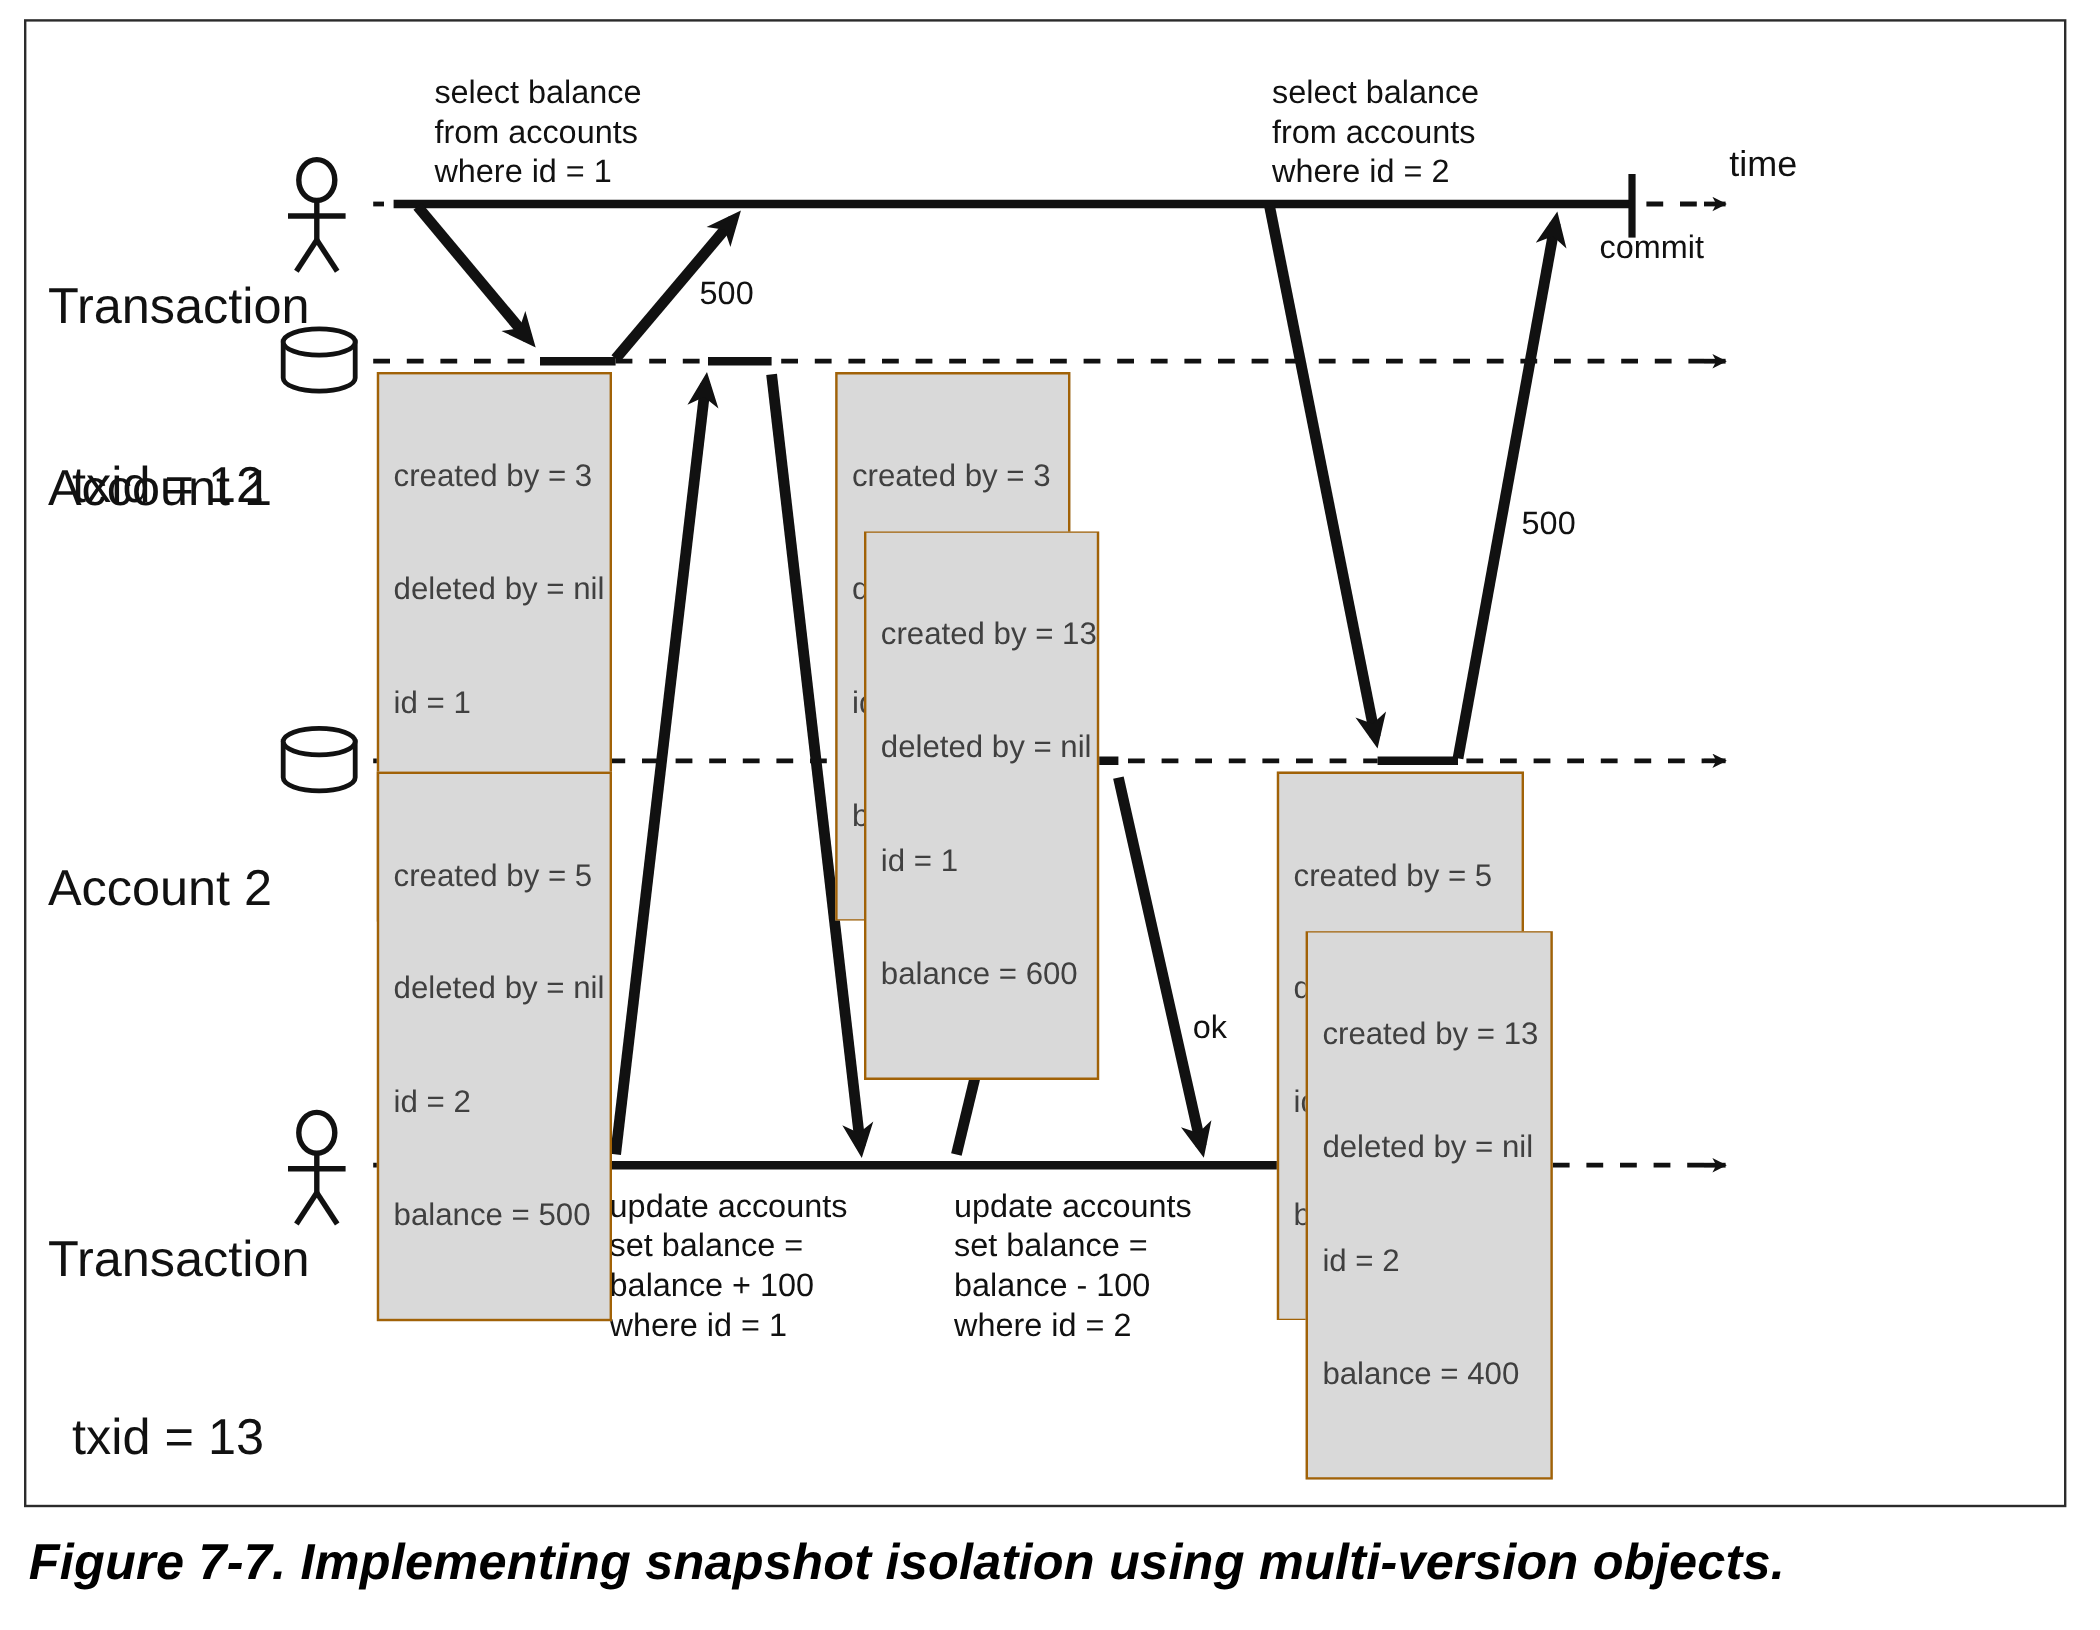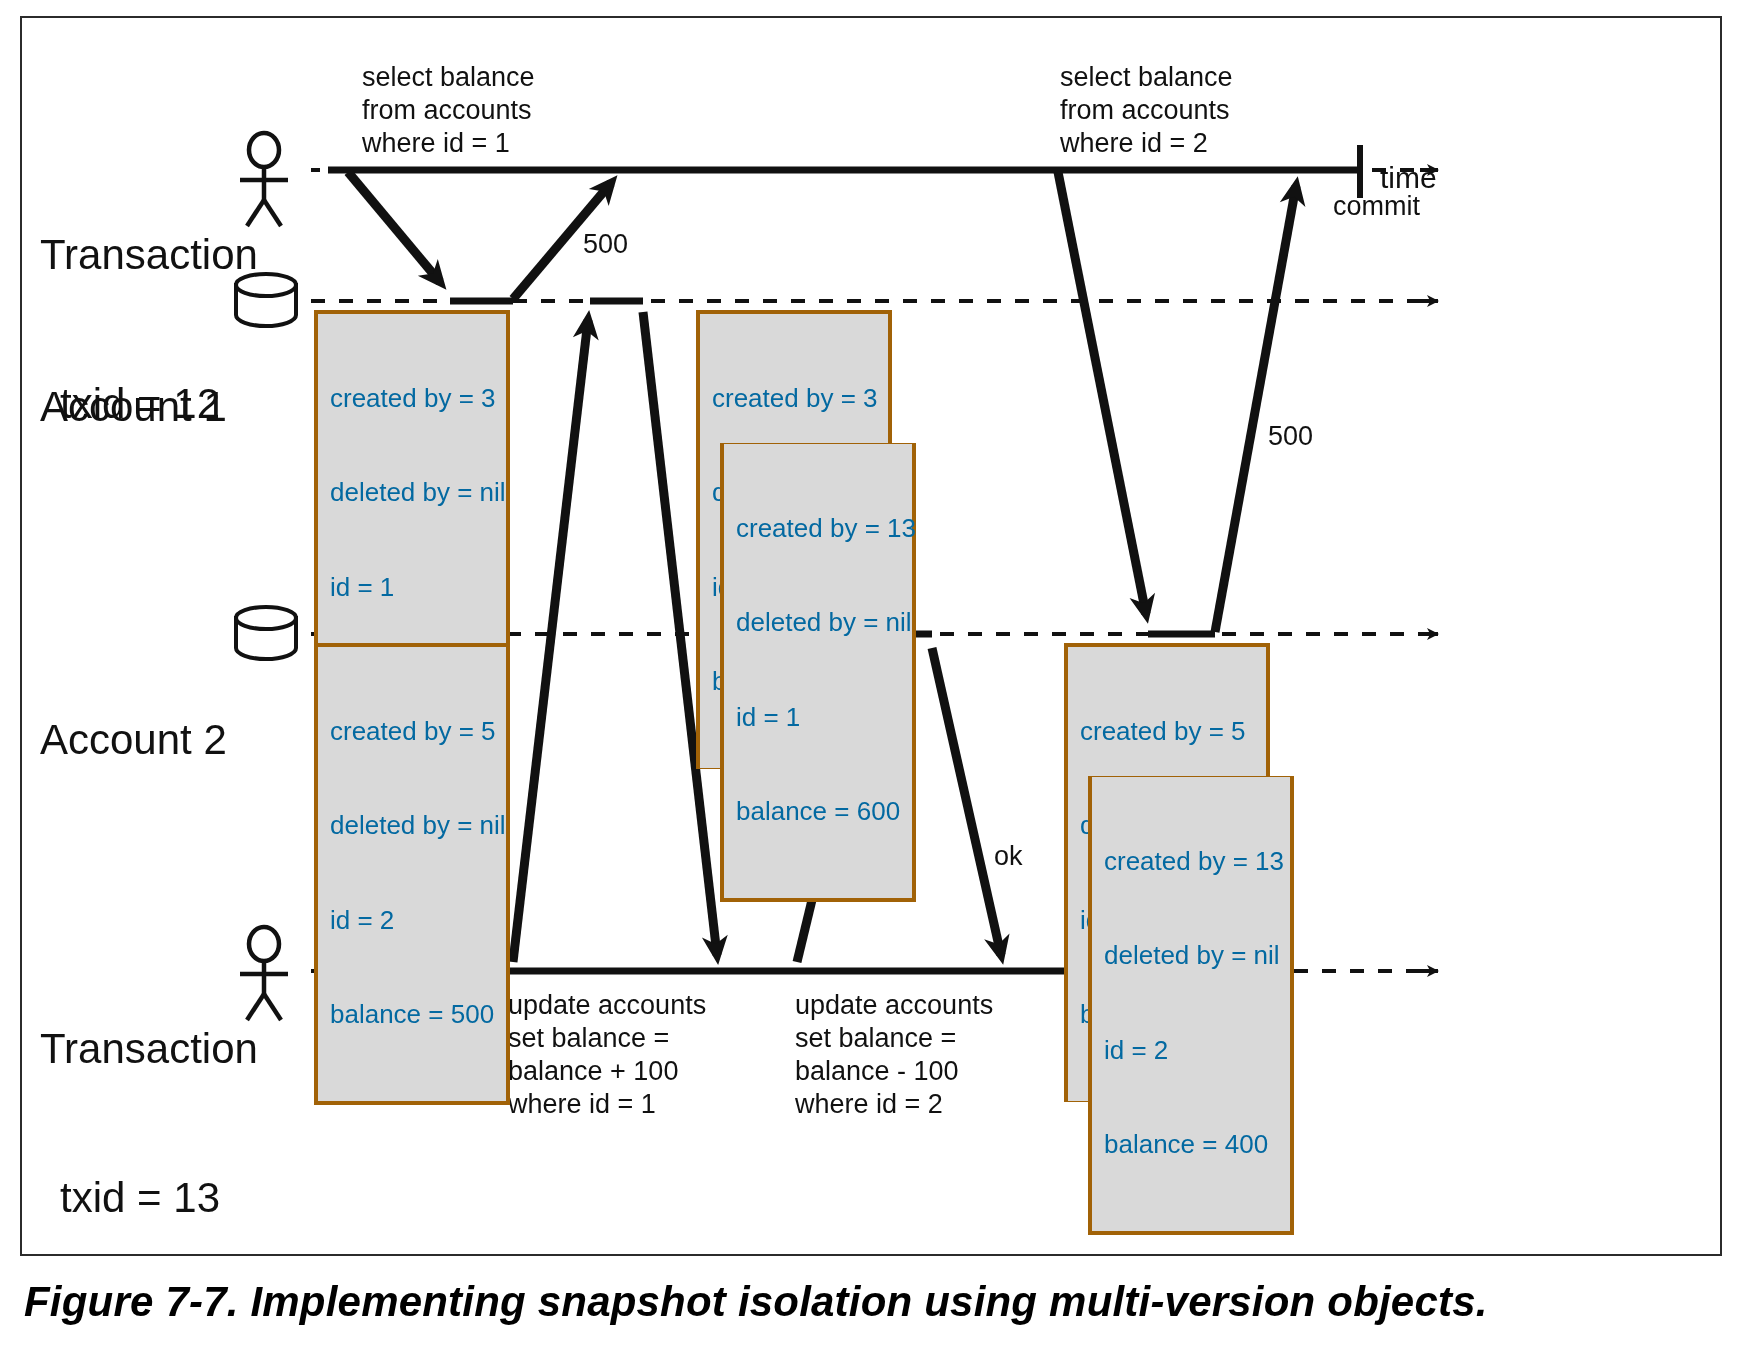--- a/index.html
+++ b/index.html
@@ -51,26 +51,26 @@
     position: absolute;
     font-size: 42px;
     line-height: 1.18;
     text-align: right;
     white-space: pre;
     color: #111111;
   }
   .vbox {
     position: absolute;
     background: #d9d9d9;
-    border: 4px solid #a16207;
+    border: 2px solid #a16207;
     box-sizing: border-box;
     padding: 6px 12px 8px 12px;
     font-size: 26px;
     line-height: 1.21;
-    color: #0369a1;
+    color: #404040;
     white-space: pre;
   }
   .vbox.stacked-top { border-bottom-width: 1px; }
   .vbox.stacked-bot { border-top-width: 1px; margin-left: 24px; }
   .vbox .line { display: block; }
   .caption {
     position: absolute;
     left: 24px;
     top: 1278px;
     width: 1700px;
@@ -242,21 +242,21 @@
   <div class="lbl" style="left:1268px; top:420px;">500</div>
 
   <div class="lbl" style="left:723px; top:840px;">ok</div>
 
   <div class="lbl" style="left:994px; top:840px;">ok</div>
 
   <div class="lbl" style="left:1333px; top:190px;">commit</div>
 
   <div class="lbl" style="left:1072px; top:989px;">commit</div>
 
-  <div class="lbl sz30" style="left:1380px; top:120px;margin-top:40px;">time</div>
+  <div class="lbl sz30" style="left:1441px; top:120px;">time</div>
 
   <div class="vbox" style="left:314px; top:310px; width:196px;">
     <span class="line">created by = 3</span>
     <span class="line">deleted by = nil</span>
     <span class="line">id = 1</span>
     <span class="line">balance = 500</span>
   </div>
 
   <div class="vbox stacked-top" style="left:696px; top:310px; width:196px;">
     <span class="line">created by = 3</span>

